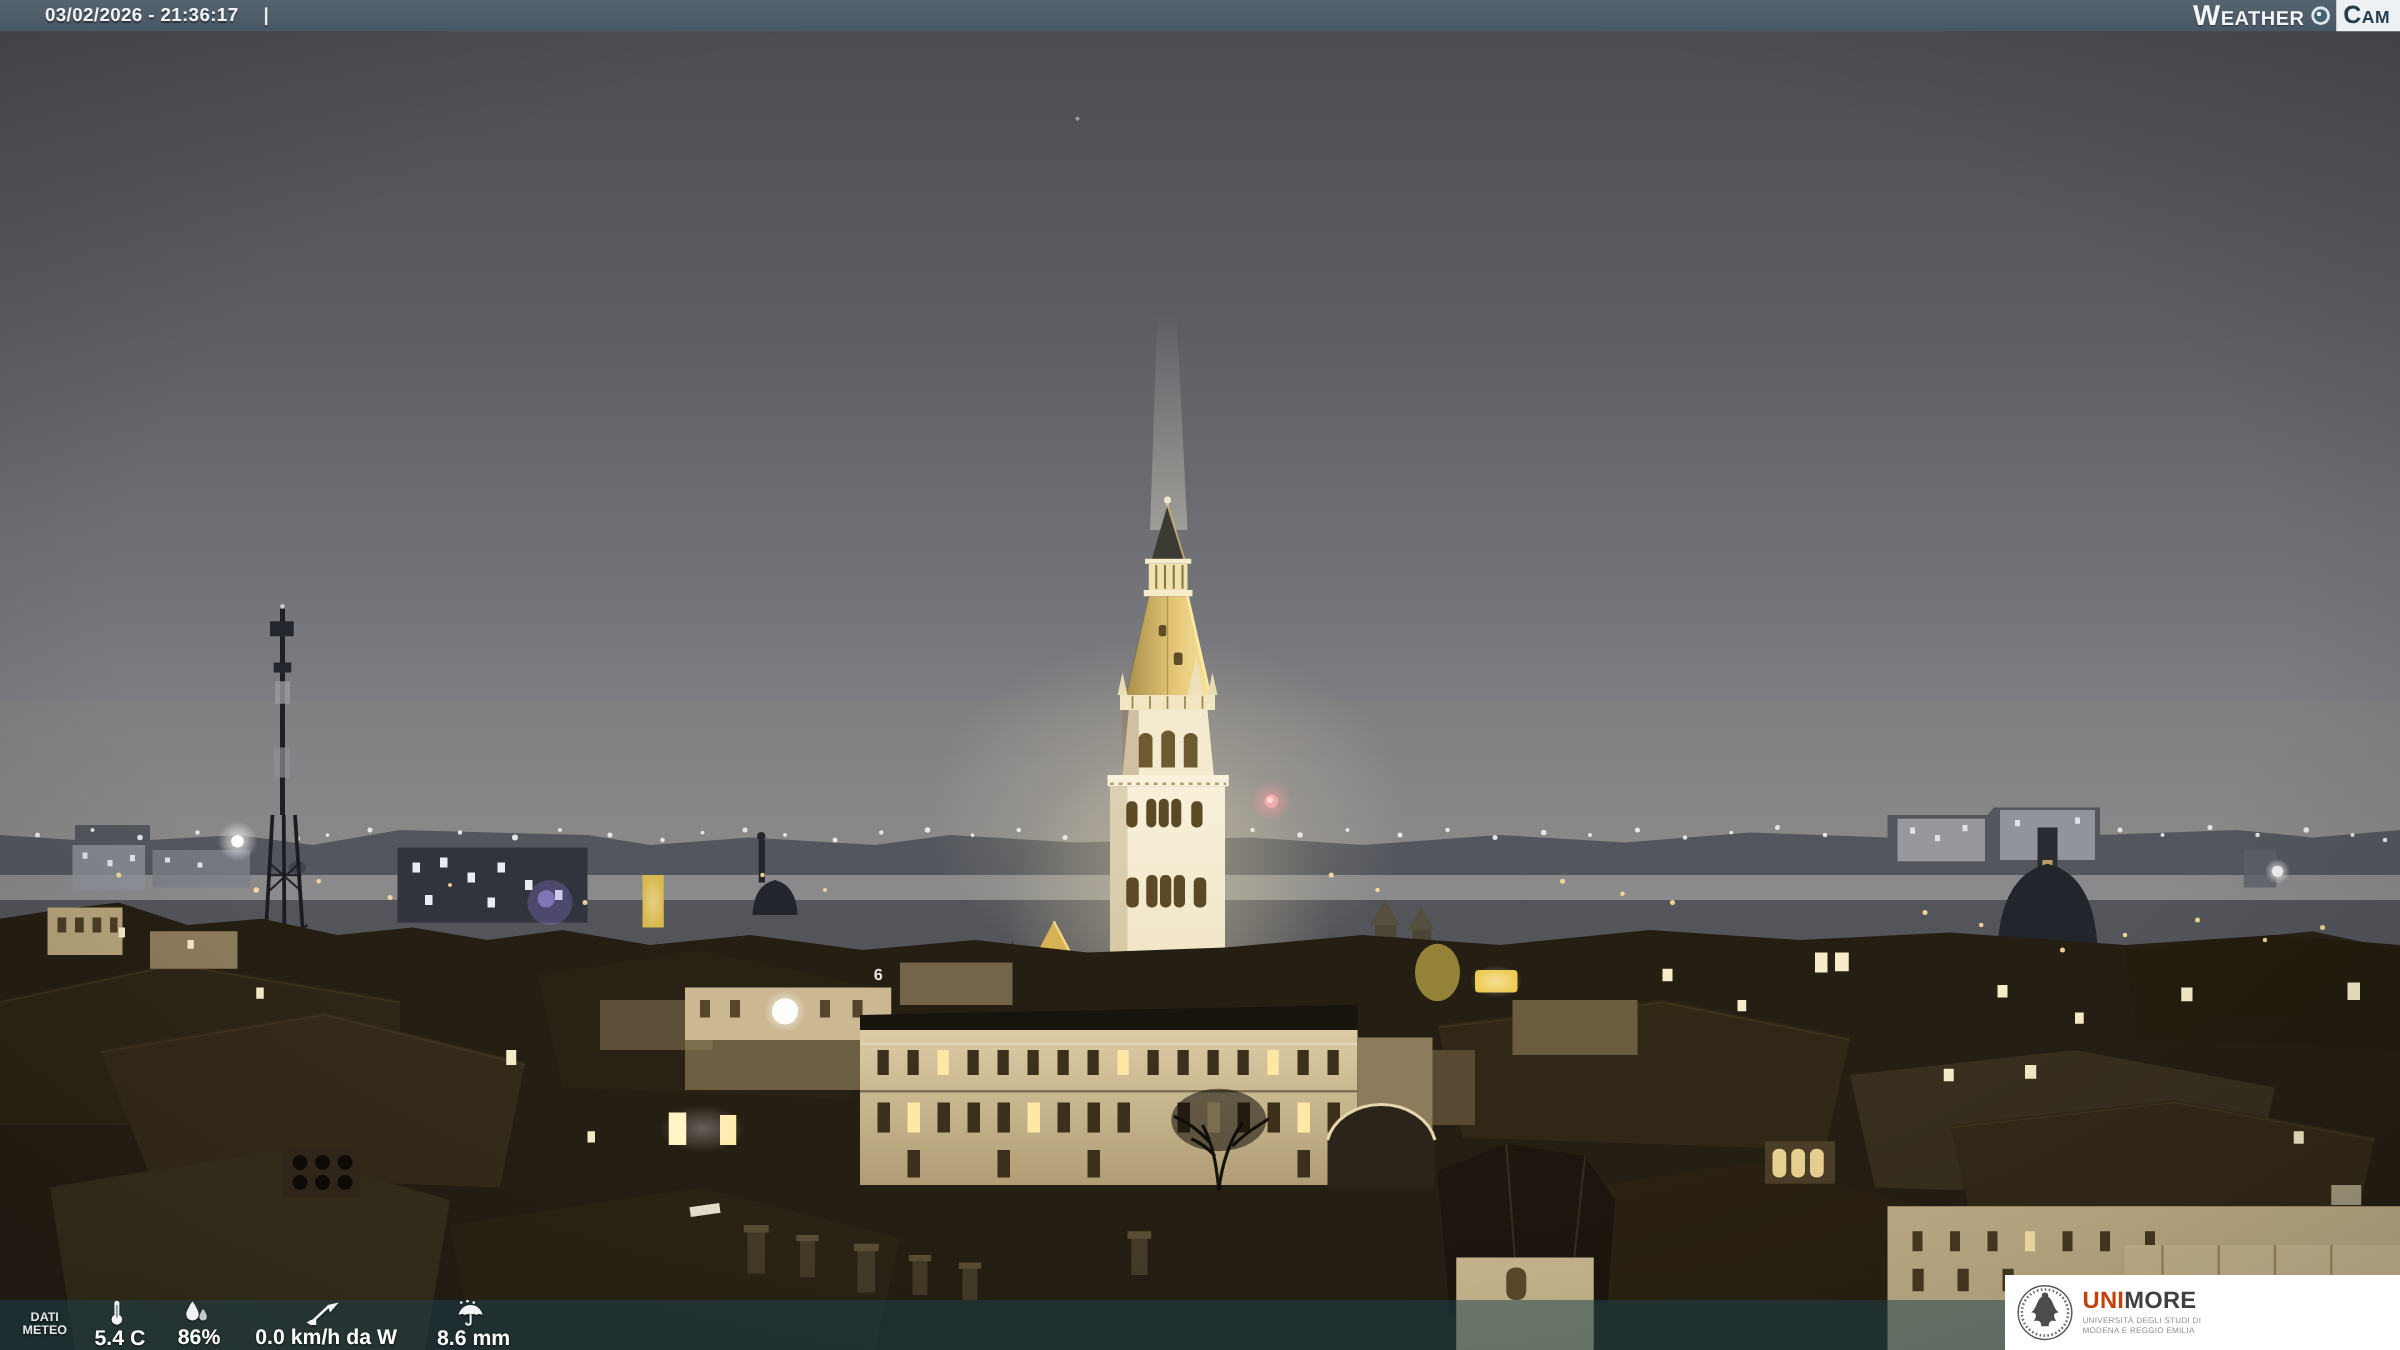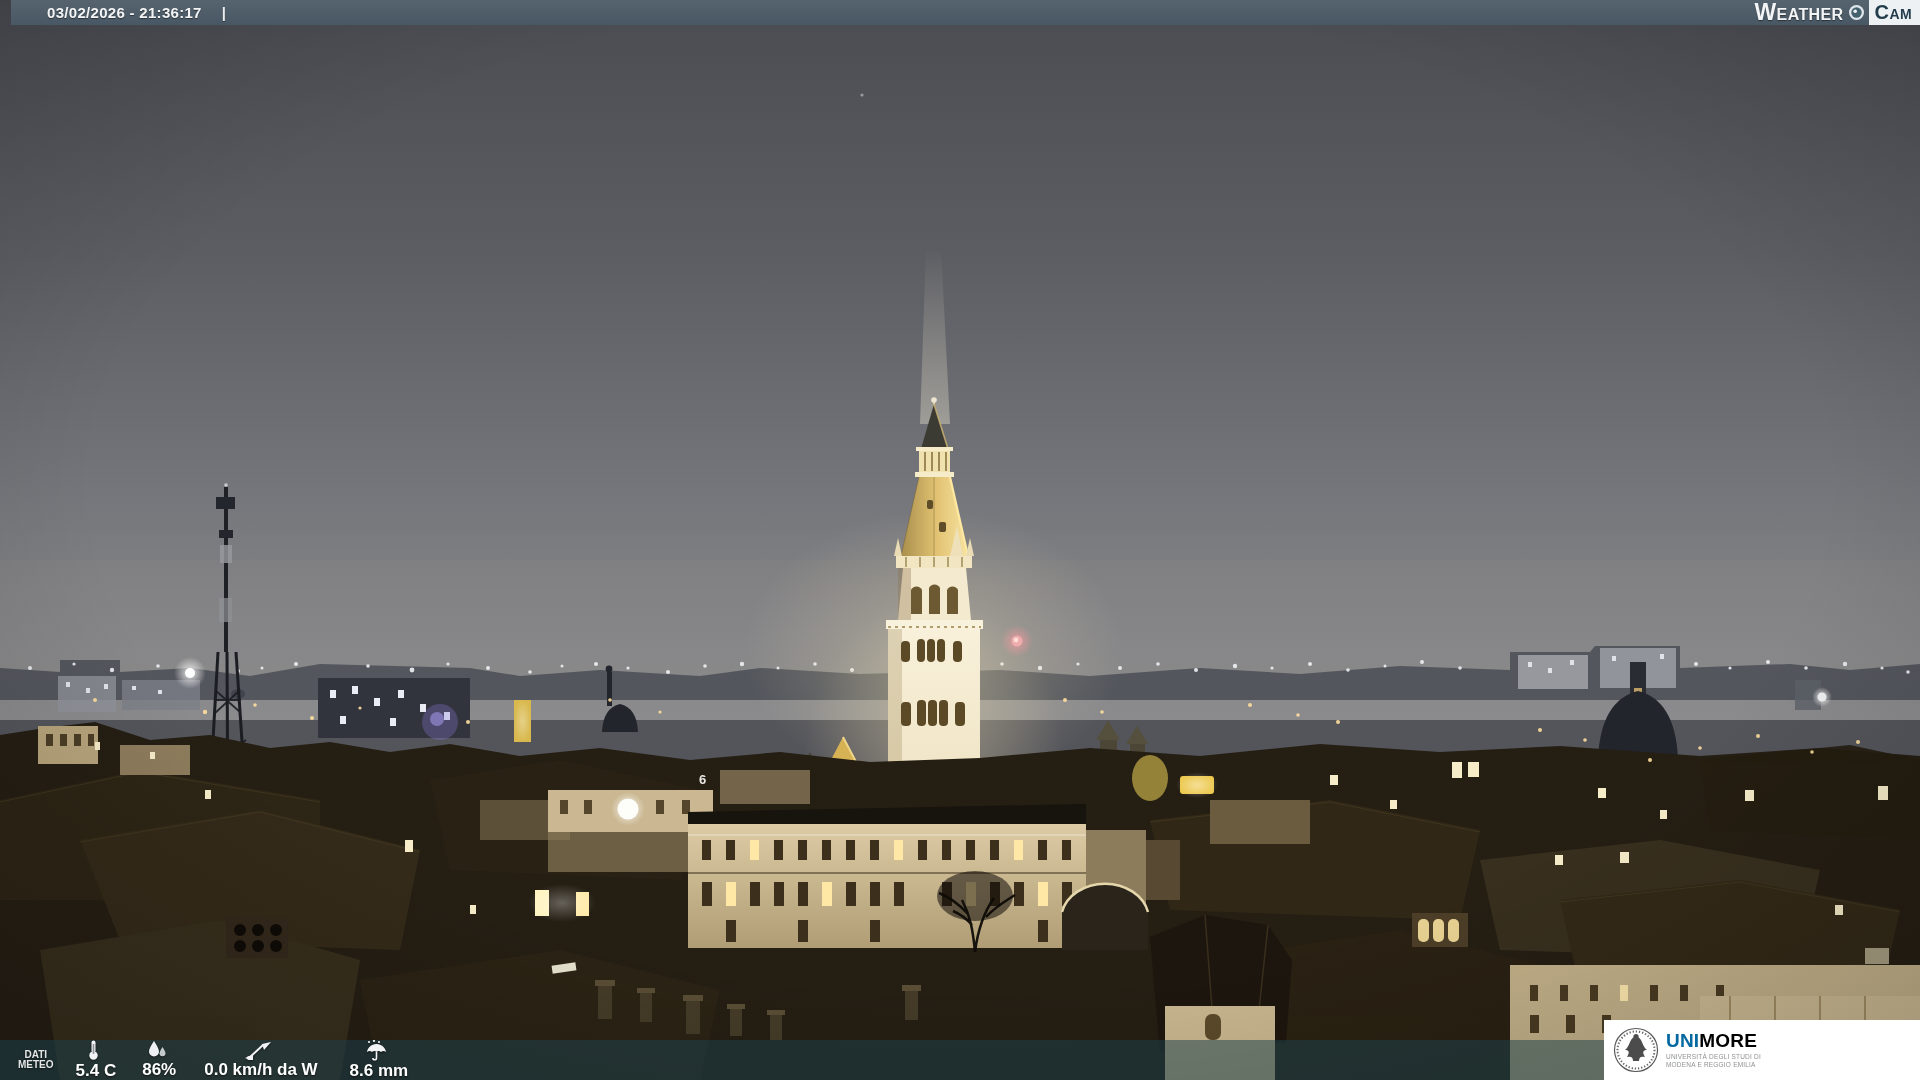--- a/index.html
+++ b/index.html
@@ -5,21 +5,21 @@
   html,body{margin:0;padding:0;background:#222;}
   .stage{position:relative;width:1920px;height:1080px;overflow:hidden;
          font-family:"Liberation Sans",sans-serif;background:#54555b;}
   .scene{position:absolute;inset:0;display:block;}
 
   
   .hdr{position:absolute;top:0;left:0;right:0;height:25px;
        background:linear-gradient(#56646f,#485764);
        display:flex;align-items:center;color:#f3f4f5;
        font-size:15px;font-weight:bold;letter-spacing:.3px;
-       text-shadow:0 1px 1px rgba(0,0,0,.45);z-index:6;margin-left:11px;}
+       text-shadow:0 1px 1px rgba(0,0,0,.45);z-index:6;}
   .hdr-dt{margin-left:36px;white-space:nowrap;}
   .hdr-sep{margin:0 20px;opacity:.95;}
   .hdr-title{white-space:nowrap;}
   .brand{margin-left:auto;display:flex;align-items:center;height:100%;}
   .brand-weather{font-variant:small-caps;font-size:23px;font-weight:bold;
                  letter-spacing:.4px;margin-right:4px;}
   .brand-lens{display:flex;align-items:center;margin-right:4px;}
   .brand-cam{height:100%;display:flex;align-items:center;background:#edf1f4;
              color:#243d4d;padding:0 8px 0 6px;font-variant:small-caps;
              font-size:20px;font-weight:bold;text-shadow:none;letter-spacing:.4px;}
@@ -34,21 +34,21 @@
   .f-item{display:flex;align-items:center;white-space:nowrap;flex-direction:column;}
   .f-item svg{margin-right:5px;filter:drop-shadow(0 1px 1px rgba(0,0,0,.5));}
   .m1{margin-left:22px}.m2{margin-left:26px}.m3{margin-left:28px}.m4{margin-left:32px}
 
   
   .logobox{position:absolute;right:0;bottom:0;width:316px;height:60px;
            background:#fff;z-index:7;display:flex;align-items:center;}
   .seal{margin-left:9px;flex:0 0 auto;}
   .wordmark{margin-left:7px;flex:0 0 auto;line-height:1;}
   .wm-top{font-size:19px;font-weight:bold;letter-spacing:.2px;}
-  .wm-uni{color:#0369a1;} .wm-more{color:#000000;}
+  .wm-uni{color:#c2410c;} .wm-more{color:#404040;}
   .wm-sub{margin-top:3px;font-size:6.5px;color:#8f9194;line-height:1.25;
           letter-spacing:.2px;}
   .orgname{margin-left:9px;font-size:16.5px;color:#84878a;line-height:1.22;}
 </style>
 </head>
 <body>
 
 <div class="stage">
 
   <svg class="scene" viewBox="0 0 1920 1080" aria-hidden="true">

